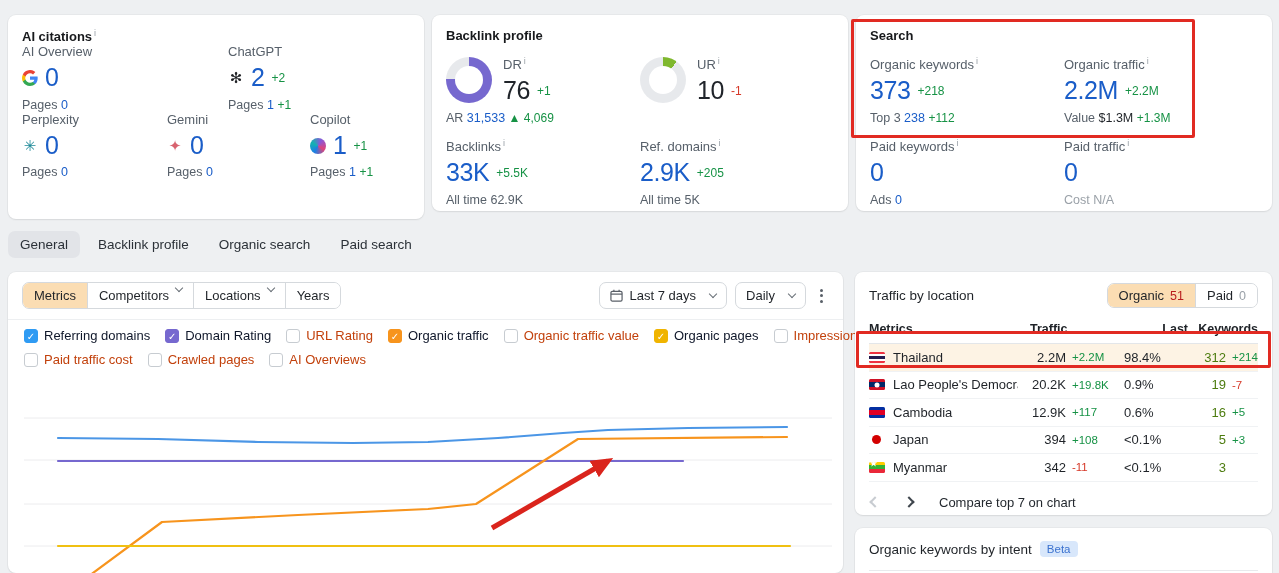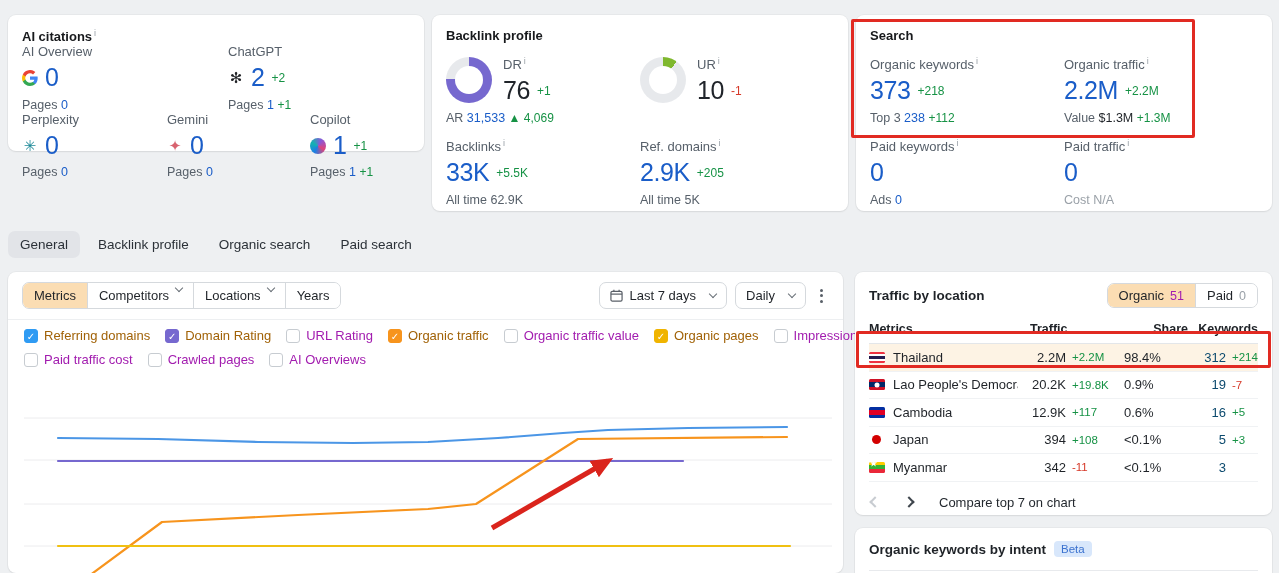--- a/index.html
+++ b/index.html
@@ -13,21 +13,21 @@
   .big{font-size:25px;line-height:1.1;letter-spacing:-.4px}
   .blue{color:#1a5dc8}.dark{color:#20242a}
   .chg{font-size:12px;color:#169245}
   .neg{color:#d63929!important}
   .g{color:#57606a}.glight{color:#9aa1a8}
   .sub{font-size:12.5px;margin-top:6px;white-space:nowrap}
   .icon{width:16px;height:16px;flex:none}
   .glyph{font-size:15px;line-height:16px;text-align:center;display:inline-block}
   .copilot{display:inline-block;border-radius:50%;background:conic-gradient(from 210deg,#1c7fe4,#12b3b0,#8a57d9,#e0447a,#1c7fe4)}
   
-  #card-ai{left:8px;top:15px;width:416px;height:136px;padding:13px 14px}
+  #card-ai{left:8px;top:15px;width:416px;height:204px;padding:13px 14px}
   #card-backlink{left:432px;top:15px;width:416px;height:196px;padding:13px 14px}
   #card-search{left:856px;top:15px;width:416px;height:196px;padding:13px 14px}
   .ai-row{display:flex;}
   #ai-row-1 .ai-item:nth-child(1){width:206px}
   #ai-row-2 .ai-item:nth-child(1){width:145px}
   #ai-row-2 .ai-item:nth-child(2){width:143px}
   .bl-row{display:flex;margin-top:13px}
   .bl-col{width:206px}
   .bl-top{display:flex;gap:11px;align-items:center}
   .donut{width:46px;height:46px;border-radius:50%;position:relative;flex:none}
@@ -50,52 +50,52 @@
   .chev.up{transform:rotate(-135deg);margin-top:3px}
   .rgrp{display:flex;align-items:center;gap:8px}
   .btn{display:flex;align-items:center;gap:7px;border:1px solid #d5d9dd;border-radius:7px;padding:5px 10px;background:#fff;font-size:13px;cursor:pointer;white-space:nowrap}
   .kebab{display:flex;flex-direction:column;gap:2.5px;padding:6px;cursor:pointer}
   .kebab i{width:3px;height:3px;border-radius:50%;background:#596068}
   .phead{display:flex;justify-content:space-between;align-items:center;margin:9px 16px 0;font-size:13px;font-weight:700}
   .cb-row{display:flex;flex-wrap:nowrap;gap:15px;margin:8px 16px 0;align-items:center}
   .cb-row+.cb-row{margin-top:9px}
   .cb{display:inline-flex;align-items:center;gap:6px;cursor:pointer;white-space:nowrap}
   .cb .box{width:14px;height:14px;border-radius:3px;border:1px solid #c7ccd1;background:#fff;color:#fff;font-size:10px;line-height:13px;text-align:center;flex:none}
-  .cb .cbl{font-size:13px;color:#a16207}
-  .cb.off .cbl{color:#a21caf}
+  .cb .cbl{font-size:13px;color:#0f172a}
+  .cb.off .cbl{color:#c2410c}
   .chart{position:absolute;left:0;top:120px;width:835px;height:181px}
   
   #card-loc{left:855px;top:272px;width:417px;height:243px}
   .loc-head{display:flex;justify-content:space-between;align-items:center;padding:11px 14px 4px}
-  .loc-title{font-size:13.5px;font-weight:700}
+  .loc-title{font-size:13.5px;font-weight:400}
   .tog{display:flex;border:1px solid #d5d9dd;border-radius:7px;overflow:hidden}
   .tseg{padding:4px 11px;font-size:13px;background:#fff;cursor:pointer;border-left:1px solid #d5d9dd;white-space:nowrap}
   .tseg:first-child{border-left:none}
   .tseg.active{background:#fbddb3}
-  .tcount{margin-left:6px;color:#a21caf;font-size:12.5px}
+  .tcount{margin-left:6px;color:#b91c1c;font-size:12.5px}
   .tseg:not(.active) .tcount{color:#9aa1a8}
   .ltable{margin:4px 14px 0}
   .lhead{display:flex;align-items:center;font-size:12.5px;font-weight:700;padding:6px 0 7px;border-bottom:1px solid #e3e6e9}
   .h-loc{flex:1}
   .h-traf{width:106px;padding-left:12px}
   .h-share{width:64px;text-align:right}
   .h-kw{width:70px;text-align:right}
   .trow{display:flex;align-items:center;height:27.5px;border-bottom:1px solid #f0f2f4;cursor:pointer;font-size:13px}
   .trow.hl{background:#fdf3e4}
   .flag{width:16px;height:11px;display:inline-block;position:relative;overflow:hidden;border-radius:1.5px;margin-right:8px;flex:none}
   .flag i{display:block;width:100%}
   .flag b.ovc{position:absolute;left:50%;top:50%;width:5px;height:5px;border-radius:50%;transform:translate(-50%,-50%)}
   .flag b.ovs{position:absolute;left:1px;top:-3px;font-size:8px}
   .fdot .dotm{position:absolute;left:3px;top:1px;width:9px;height:9px;border-radius:50%}
   .cname{flex:1;overflow:hidden;white-space:nowrap}
   .c{white-space:nowrap}
   .tval{width:48px;text-align:right}
   .tchg{width:58px;padding-left:6px;font-size:11.5px;color:#169245}
   .shr{width:64px;text-align:left}
-  .kwv{width:38px;text-align:right;color:#0c4a6e}
+  .kwv{width:38px;text-align:right;color:#4d7c0f}
   .kchg{width:32px;padding-left:6px;font-size:11.5px;color:#169245}
   .loc-foot{display:flex;align-items:center;padding:13px 16px;gap:26px}
   .pgc{display:inline-block;width:8px;height:8px;border-top:2px solid #3f464d;border-left:2px solid #3f464d;cursor:pointer}
   .pgc.left{transform:rotate(-45deg);border-color:#c8ccd1}
   .pgc.right{transform:rotate(135deg)}
   .cmp-link{font-size:13px;color:#24292f;cursor:pointer}
   #card-intent{left:855px;top:528px;width:417px;height:70px;padding:13px 14px}
   .intent-row{display:flex;align-items:center;gap:8px}
   .badge{background:#d8e7fb;color:#3b72cf;font-size:11.5px;padding:2px 7px;border-radius:4px}
   .divider{border-top:1px solid #e8eaed;margin-top:13px}
@@ -367,21 +367,21 @@
     <span class="loc-title">Traffic by location</span>
     <span class="tog">
       <span class="tseg active"><span>Organic</span><span class="tcount">51</span></span>
       <span class="tseg"><span>Paid</span><span class="tcount">0</span></span>
     </span>
   </div>
   <div class="ltable">
     <div class="lhead">
       <span class="h-loc">Metrics</span>
       <span class="h-traf">Traffic</span>
-      <span class="h-share">Share</span>
+      <span class="h-share">Last</span>
       <span class="h-kw">Keywords</span>
     </div>
     <div id="loc-rows">
         <div class="trow hl">
           <span class="flag">
             <i style="height:18.2%;background:#ef3340"></i>
             <i style="height:18.2%;background:#ffffff"></i>
             <i style="height:27.3%;background:#241d4f"></i>
             <i style="height:18.2%;background:#ffffff"></i>
             <i style="height:18.2%;background:#ef3340"></i>

